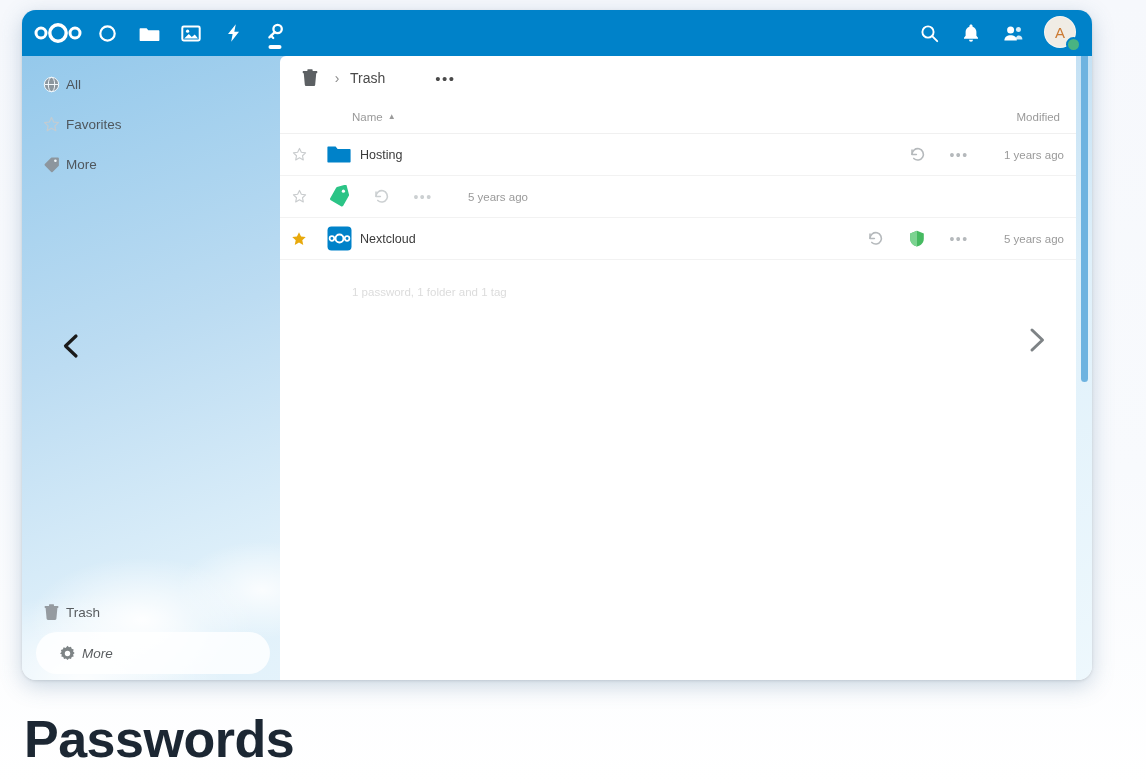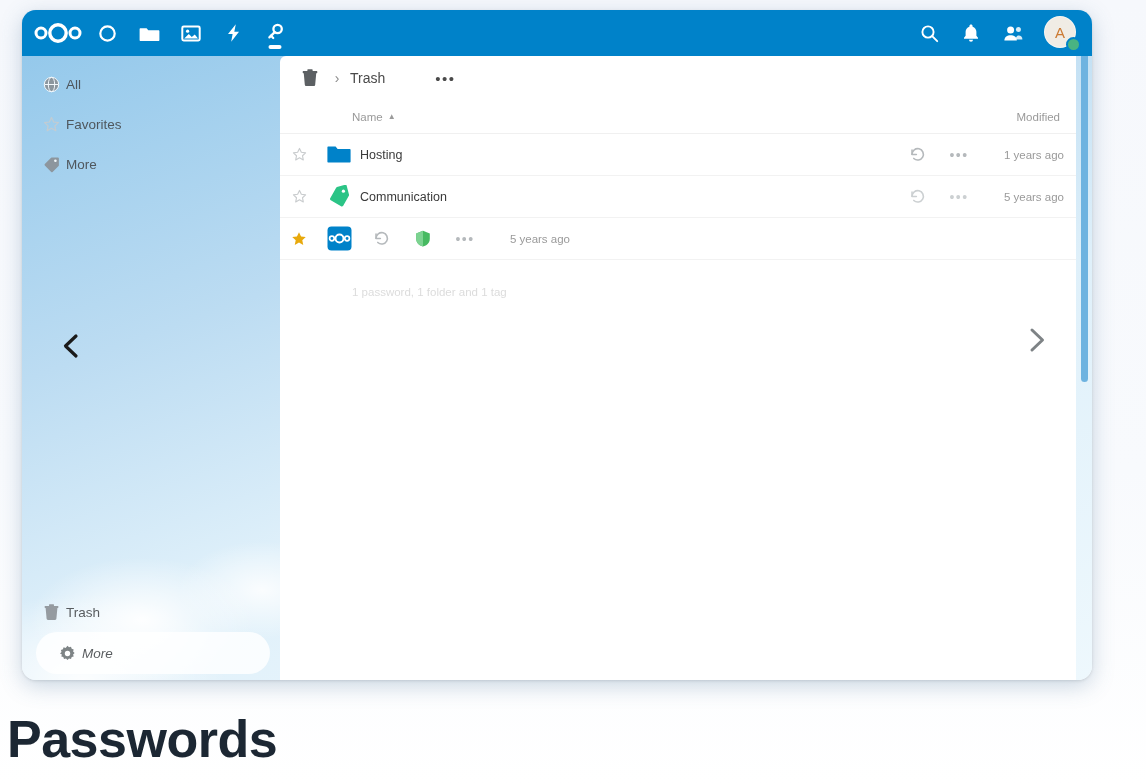--- a/index.html
+++ b/index.html
@@ -190,21 +190,21 @@
     position:absolute; right: 4px; top: 2px;
     width: 7px; height: 370px;
     border-radius: 4px;
     background: #6eb3e0;
     cursor: pointer;
   }
 
   
   .page-title {
     position:absolute;
-    left: 7px; top: 712px;
+    left: 24px; top: 712px;
     font-size: 52px;
     font-weight: 700;
     color: #1c2733;
     letter-spacing: -0.5px;
     line-height: 1.05;
     text-align: right;
   }
 </style>
 </head>
 <body>
@@ -428,21 +428,20 @@
             <svg width="15" height="15" viewBox="0 0 17 17">
               <path d="M8.5 1.6l2.1 4.4 4.8.6-3.5 3.3.9 4.8-4.3-2.4-4.3 2.4.9-4.8L1.6 6.6l4.8-.6z" fill="none" stroke="#c9ccce" stroke-width="1.3" stroke-linejoin="round"></path>
             </svg>
           </span>
           <span class="row-icon">
             <svg width="23" height="23" viewBox="0 0 23 23">
               <path d="M10.6 1.6h9.4c.7 0 1.2.5 1.2 1.2v9.4c0 .4-.2.8-.5 1.1l-8.0 8.0c-.6.6-1.6.6-2.2 0l-8.4-8.4c-.6-.6-.6-1.6 0-2.2l8.0-8.0c.3-.3.7-.5 1.1-.5 0 0 0 0 0 0z" transform="rotate(-15 11.5 11.5)" fill="#2bc486"></path>
               <circle cx="15.4" cy="6.2" r="1.6" fill="#ffffff"></circle>
             </svg>
           </span>
-          <span class="row-label">Communication</span>
           <span class="row-act">
             <svg width="17" height="17" viewBox="0 0 18 18">
               <path d="M3.2 8.8a6.0 6.0 0 1 1 1.9 4.4" fill="none" stroke="#ccd0d2" stroke-width="1.7" stroke-linecap="round"></path>
               <path d="M3.2 4.2v4.8h4.6" fill="none" stroke="#ccd0d2" stroke-width="1.7" stroke-linecap="round" stroke-linejoin="round"></path>
             </svg>
           </span>
           <span class="row-act" style="color:#ccd0d2;letter-spacing:1.4px;font-size:14px;">•••</span>
           <span class="row-mod">5 years ago</span>
         </div>
 
@@ -453,20 +452,21 @@
             </svg>
           </span>
           <span class="row-icon">
             <svg width="25" height="25" viewBox="0 0 25 25">
               <rect x="0.5" y="0.5" width="24" height="24" rx="4" fill="#0082c9"></rect>
               <circle cx="12.5" cy="12.5" r="4.0" fill="none" stroke="#fff" stroke-width="1.9"></circle>
               <circle cx="4.9" cy="12.5" r="2.3" fill="none" stroke="#fff" stroke-width="1.7"></circle>
               <circle cx="20.1" cy="12.5" r="2.3" fill="none" stroke="#fff" stroke-width="1.7"></circle>
             </svg>
           </span>
+          <span class="row-label">Nextcloud</span>
           <span class="row-act">
             <svg width="17" height="17" viewBox="0 0 18 18">
               <path d="M3.2 8.8a6.0 6.0 0 1 1 1.9 4.4" fill="none" stroke="#b5b9bc" stroke-width="1.7" stroke-linecap="round"></path>
               <path d="M3.2 4.2v4.8h4.6" fill="none" stroke="#b5b9bc" stroke-width="1.7" stroke-linecap="round" stroke-linejoin="round"></path>
             </svg>
           </span>
           <span class="row-act">
             <svg width="16" height="17" viewBox="0 0 16 17">
               <path d="M8 0.8 14.8 3.4v5.4c0 4.1-2.9 6.8-6.8 7.8C4.1 15.6 1.2 12.9 1.2 8.8V3.4z" fill="#46ba61"></path>
               <path d="M8 0.8v15.8C4.1 15.6 1.2 12.9 1.2 8.8V3.4z" fill="#7cd391"></path>

